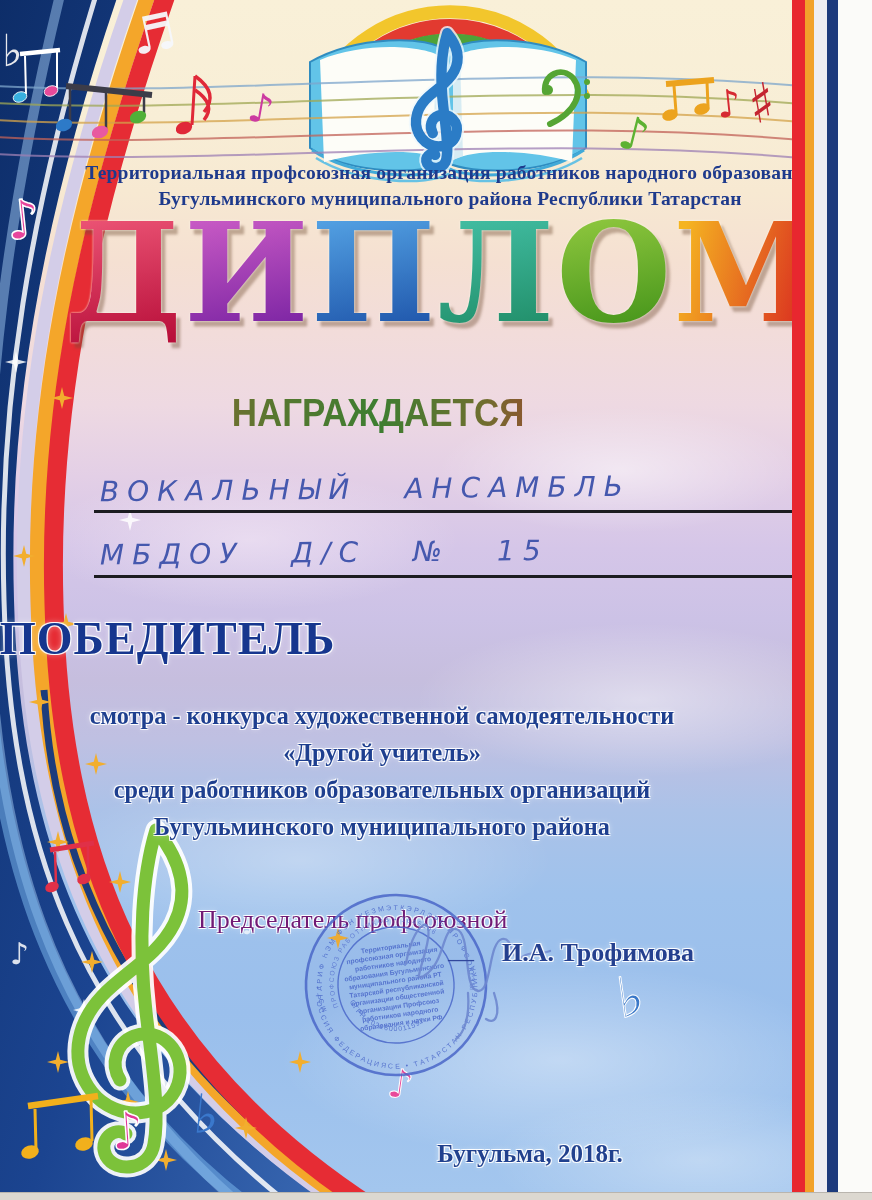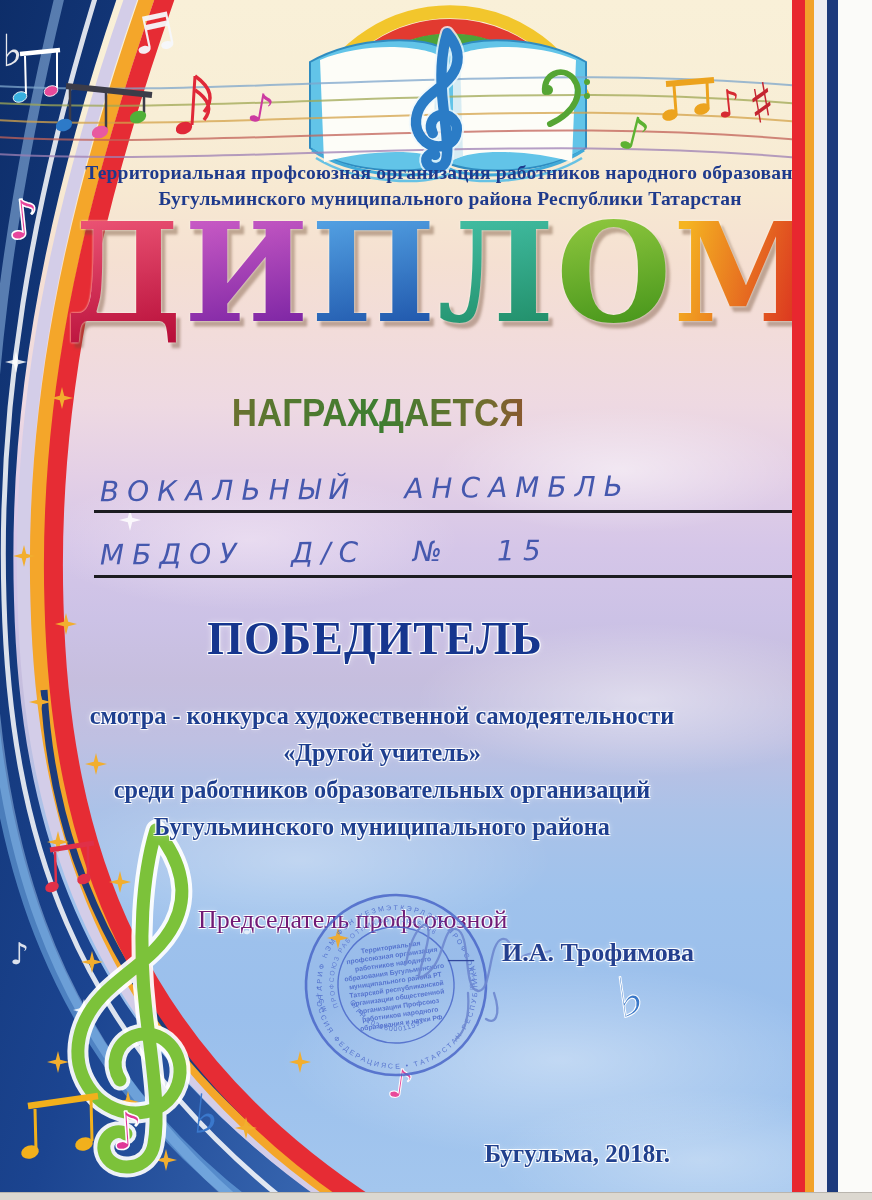--- a/index.html
+++ b/index.html
@@ -38,26 +38,26 @@
   .award{left:0;top:393px;width:756px;text-align:center;font-family:"Liberation Sans",sans-serif;font-weight:bold;font-size:38px;line-height:40px;transform:scaleX(.92);
       background-image:linear-gradient(90deg,#cf2430 0%,#8a6830 20%,#57772f 35%,#3d7e31 50%,#6f6f2f 65%,#b93030 82%,#d2242e 100%);
       background-clip:text;-webkit-background-clip:text;color:transparent}
   .handwrite{font-family:"DejaVu Sans",sans-serif;font-style:italic;color:#4558ae;letter-spacing:8px;word-spacing:30px;font-size:28px;transform:rotate(-0.6deg)}
   .hw1{left:100px;top:472px;width:640px}
   .hw2{left:100px;top:536px;width:500px}
   .uline{height:2.5px;background:#1c1c20}
   .ul1{left:94px;top:510px;width:708px}
   .ul2{left:94px;top:575px;width:718px}
   .outlined{text-shadow:-1px -1px 0 rgba(255,255,255,.85),1px -1px 0 rgba(255,255,255,.85),-1px 1px 0 rgba(255,255,255,.85),1px 1px 0 rgba(255,255,255,.85),0 0 6px rgba(255,255,255,.6)}
-  .winner{left:0;top:612px;width:750px;text-align:center;font-weight:bold;font-size:46px;color:#16368e;letter-spacing:1px}
+  .winner{left:0;top:612px;width:750px;font-weight:bold;font-size:46px;color:#16368e;letter-spacing:1px}
   .body-lines{left:0;top:697px;width:764px;text-align:center;font-weight:bold;font-size:25px;line-height:37px;color:#1e3f8f;transform:scaleX(.97)}
   .role{left:198px;top:903px;width:330px;font-size:26px;line-height:34px;color:#701a75}
   .dash{left:448px;top:944px;font-size:26px;color:#31479c}
   .sig-name{left:502px;top:938px;font-size:26px;font-weight:700;color:#25408f}
-  .footer{left:390px;top:1140px;width:280px;text-align:right;font-weight:bold;font-size:25px;color:#21418e}
+  .footer{left:390px;top:1140px;width:280px;text-align:center;font-weight:bold;font-size:25px;color:#21418e}
   .st-ring{font-family:"Liberation Sans",sans-serif;font-size:7px;letter-spacing:2.2px;fill:#4a67c8}
   .st-ring2{font-family:"Liberation Sans",sans-serif;font-size:6.6px;letter-spacing:1.6px;fill:#5a74ce}
   .st-c{font-family:"Liberation Sans",sans-serif;font-size:6.8px;fill:#4a67c8;text-anchor:middle;font-weight:bold}
   .st-ogrn{font-family:"Liberation Sans",sans-serif;font-size:7px;letter-spacing:1px;fill:#4a67c8}
 </style>
 </head>
 <body>
 
 <div class="page">
   <div class="cert"></div>

